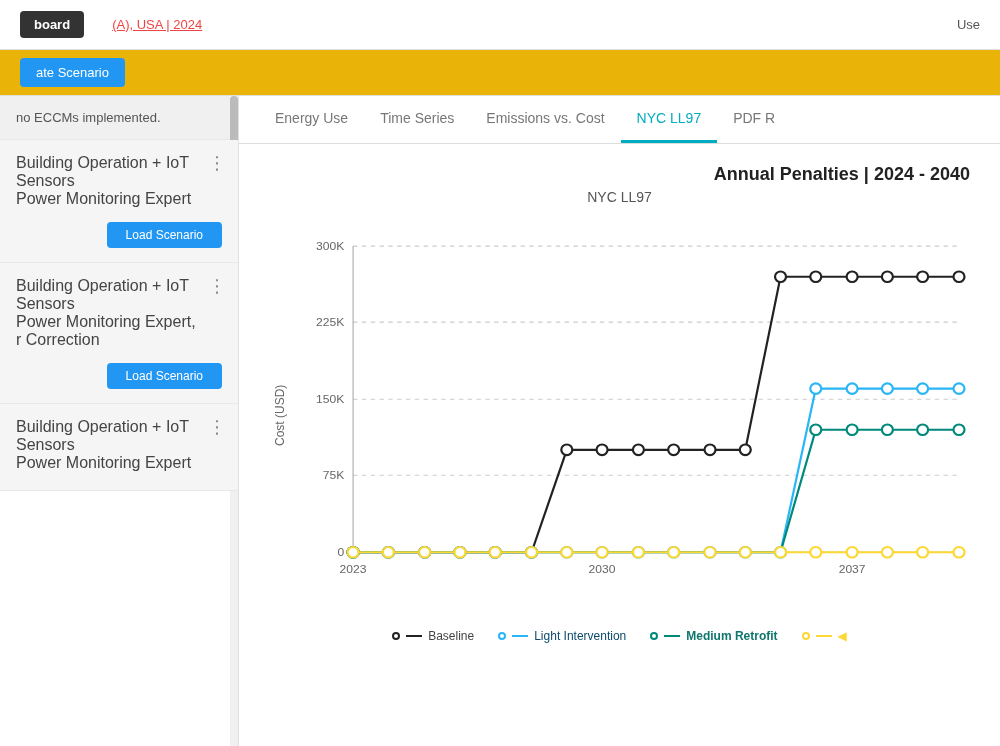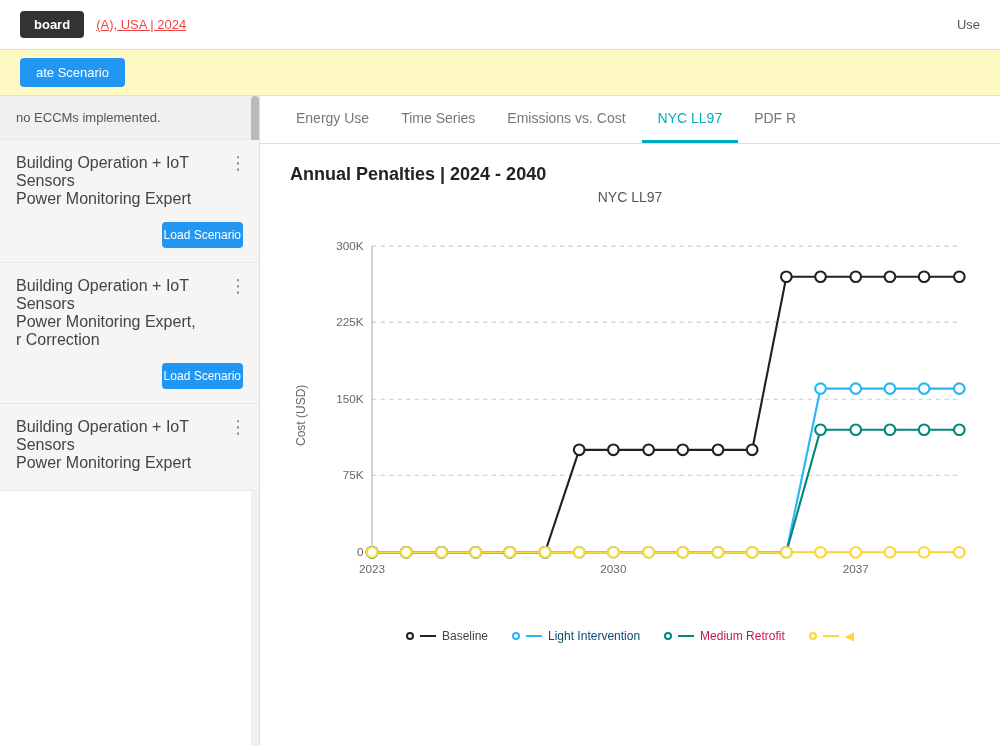--- a/index.html
+++ b/index.html
@@ -2,55 +2,55 @@
 <html><head>
   <meta charset="utf-8">
   <style>
     * { box-sizing: border-box; margin: 0; padding: 0; }
     body { font-family: 'Segoe UI', Arial, sans-serif; background: #fff; overflow: hidden; width: 1000px; height: 746px; }
 
     .app-container { display: flex; flex-direction: column; height: 100%; }
 
     
     .header { display: flex; align-items: center; justify-content: space-between; padding: 8px 20px; border-bottom: 1px solid #e0e0e0; background: #fff; min-height: 50px; }
-    .header-left { display: flex; align-items: center; gap: 12px; }
+    .header-left { display: flex; align-items: center; gap: 28px; }
     .dashboard-badge { background: #333; color: #fff; padding: 6px 14px; border-radius: 4px; font-size: 13px; font-weight: 600; }
     .location-label { font-size: 13px; color: #ef4444; text-decoration: underline; }
     .header-right { font-size: 13px; color: #555; }
 
     
-    .sub-header { display: flex; align-items: center; padding: 8px 20px; border-bottom: 1px solid #e0e0e0; background: #fef9c3; gap: 12px; }
+    .sub-header { display: flex; align-items: center; padding: 8px 20px; border-bottom: 1px solid #e0e0e0; background: #eab308; gap: 12px; }
     .create-scenario-btn { background: #2196F3; color: #fff; border: none; border-radius: 4px; padding: 7px 16px; font-size: 13px; cursor: pointer; white-space: nowrap; }
 
     
     .main-layout { display: flex; flex: 1; overflow: hidden; }
 
     
-    .sidebar { width: 260px; border-right: 1px solid #e0e0e0; background: #fff; overflow-y: auto; position: relative; flex-shrink: 0; }
+    .sidebar { width: 239px; border-right: 1px solid #e0e0e0; background: #fff; overflow-y: auto; position: relative; flex-shrink: 0; }
     .sidebar-scroll-track { position: absolute; right: 0; top: 0; bottom: 0; width: 8px; background: #f0f0f0; }
     .sidebar-scroll-thumb { position: absolute; right: 0; top: 0; width: 8px; height: 80px; background: #bbb; border-radius: 4px; }
 
     .scenario-card { border-bottom: 1px solid #e8e8e8; padding: 14px 16px 14px 16px; background: #f5f5f5; position: relative; }
     .no-eccm-text { font-size: 13px; color: #555; padding: 14px 16px; background: #f0f0f0; border-bottom: 1px solid #e8e8e8; }
 
     .scenario-card-menu { position: absolute; top: 12px; right: 12px; cursor: pointer; font-size: 18px; color: #888; }
     .scenario-title { font-size: 16px; color: #444; margin-bottom: 4px; }
-    .load-scenario-btn { background: #2196F3; color: #fff; border: none; border-radius: 4px; padding: 6px 2px; font-size: 12px; cursor: pointer; margin-top: 10px; float: right; }
+    .load-scenario-btn { background: #2196F3; color: #fff; border: none; border-radius: 4px; padding: 6px 19px; font-size: 12px; cursor: pointer; margin-top: 10px; float: right; }
 
     
     .right-content { flex: 1; display: flex; flex-direction: column; overflow: hidden; }
 
     
     .tabs { display: flex; border-bottom: 1px solid #ddd; background: #fff; padding: 0 20px; }
     .tab { padding: 14px 16px; font-size: 14px; color: #777; cursor: pointer; border-bottom: 3px solid transparent; white-space: nowrap; }
     .tab.active { color: #00ACC1; border-bottom: 3px solid #00ACC1; font-weight: 500; }
 
     
     .chart-area { flex: 1; padding: 20px 30px 10px 30px; overflow: hidden; }
-    .chart-title { text-align: left; font-size: 18px; font-weight: 700; color: #222; margin-bottom: 4px; }
+    .chart-title { text-align: right; font-size: 18px; font-weight: 700; color: #222; margin-bottom: 4px; }
     .chart-subtitle { text-align: center; font-size: 14px; color: #555; margin-bottom: 20px; }
 
     .chart-wrapper { display: flex; align-items: stretch; height: 380px; }
     .y-axis-label { writing-mode: vertical-rl; transform: rotate(180deg); font-size: 12px; color: #666; text-align: center; padding-right: 4px; white-space: nowrap; }
     .chart-plot { flex: 1; position: relative; }
 
     svg.main-chart { width: 100%; height: 100%; }
 
     
     .legend { display: flex; justify-content: center; gap: 24px; margin-top: 24px; flex-wrap: wrap; }
@@ -251,21 +251,21 @@
             <span>Baseline</span>
           </div>
           <div class="legend-item">
             <div class="legend-dot" style="border-color:#29B6F6;"></div>
             <div style="width:16px; height:2px; background:#29B6F6;"></div>
             <span style="color:#0c4a6e;">Light Intervention</span>
           </div>
           <div class="legend-item">
             <div class="legend-dot" style="border-color:#00897B;"></div>
             <div style="width:16px; height:2px; background:#00897B;"></div>
-            <span style="color:#be185d;">Medium Retrofit</span>
+            <span style="color:#0f766e;font-weight:bold;">Medium Retrofit</span>
           </div>
           <div class="legend-item">
             <div class="legend-dot" style="border-color:#FDD835;"></div>
             <div style="width:16px; height:2px; background:#FDD835;"></div>
             <span style="color:#FDD835;">◀</span>
           </div>
         </div>
 
       </div>
     </div>

